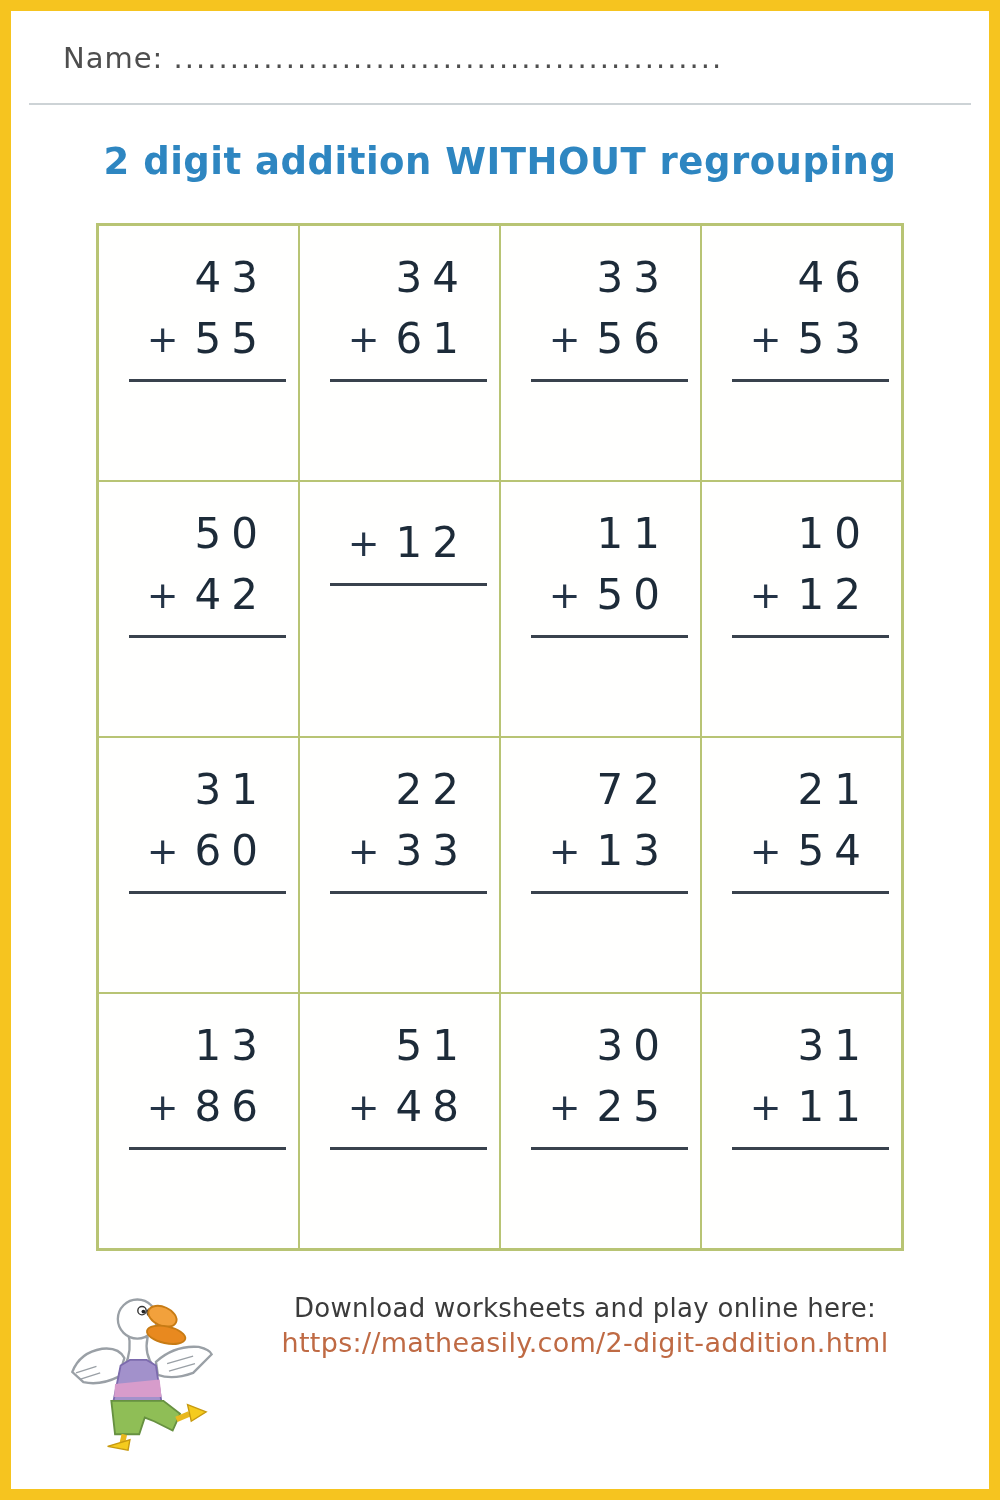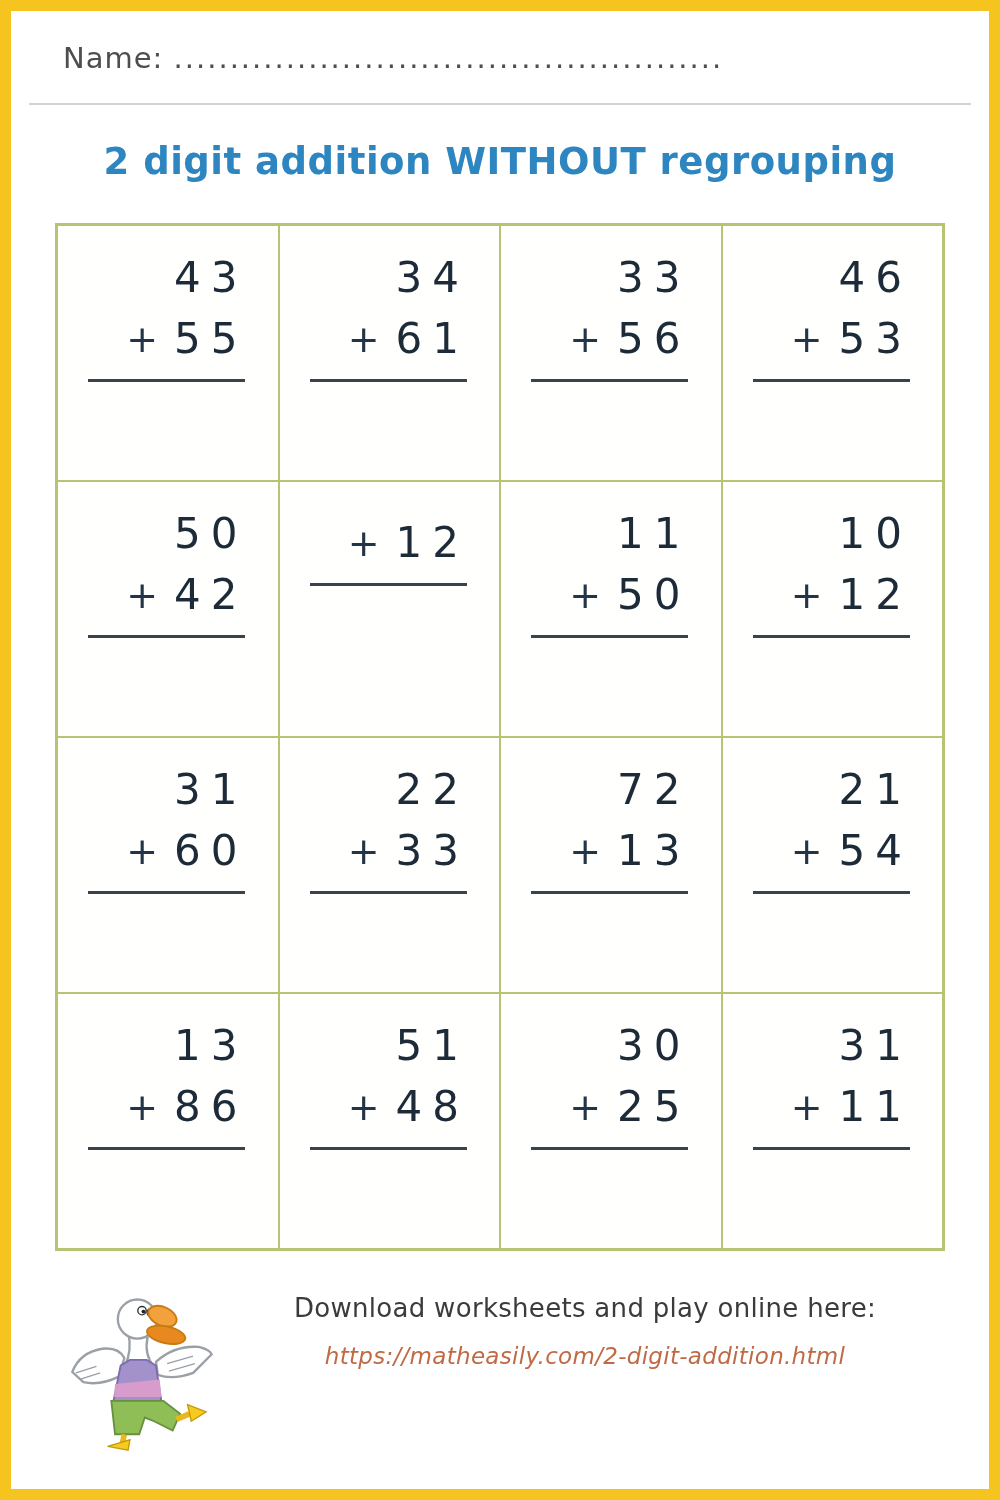--- a/index.html
+++ b/index.html
@@ -33,21 +33,21 @@
   
   .title {
     margin-top: 35px;
     text-align: center;
     font-size: 37px; font-weight: bold;
     color: #2E86C1;
     letter-spacing: 0.5px;
   }
   
   .grid {
-    width: 890px;
+    width: 808px;
     margin: 40px auto 0 auto;
     display: grid;
     grid-template-columns: repeat(4, 1fr);
     grid-auto-rows: 256px;
     border: 2px solid #B8C474;
     background: #FFFFFE;
   }
   .cell {
     border: 1px solid #B8C474;
     padding-top: 26px;
@@ -71,25 +71,24 @@
   .footer {
     display: flex; align-items: flex-start;
     margin-top: 42px;
     padding: 0 30px 0 52px;
   }
   .duck { flex: 0 0 auto; }
   .footer-text { flex: 1 1 auto; text-align: center; padding-right: 10px; }
   .footer-line1 { font-size: 26px; color: #3B3B3B; letter-spacing: 0.3px; }
   .footer-url {
     display: inline-block;
-    margin-top: 20px;
-    font-size: 23px; color: #BF6A44;
+    margin-top: 4px;
+    font-size: 27px; color: #BF6A44;
     text-decoration: none;
     letter-spacing: 0.3px;
-    font-style: italic;
   }
 </style>
 </head>
 <body>
 
 <div class="page">
 
   <div class="header">
     <div class="name-area">
       <span>Name:</span>

